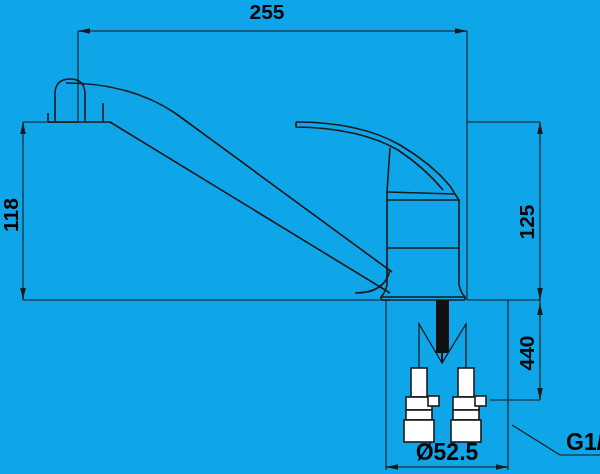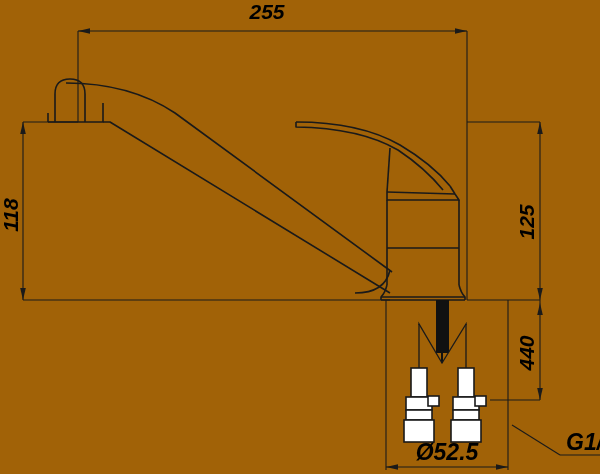--- a/index.html
+++ b/index.html
@@ -10,22 +10,21 @@
   body {
     width: 600px;
     height: 474px;
     font-family: "Liberation Sans", sans-serif;
     overflow: hidden;
   }
   #drawing-root {
     position: relative;
     width: 600px;
     height: 474px;
-    background: #a16207;
-    font-style: italic;
+    background: #0ea5e9;
   }
   #drawing-svg {
     position: absolute;
     top: 0;
     left: 0;
     width: 600px;
     height: 474px;
     display: block;
   }
   .dim-text {

